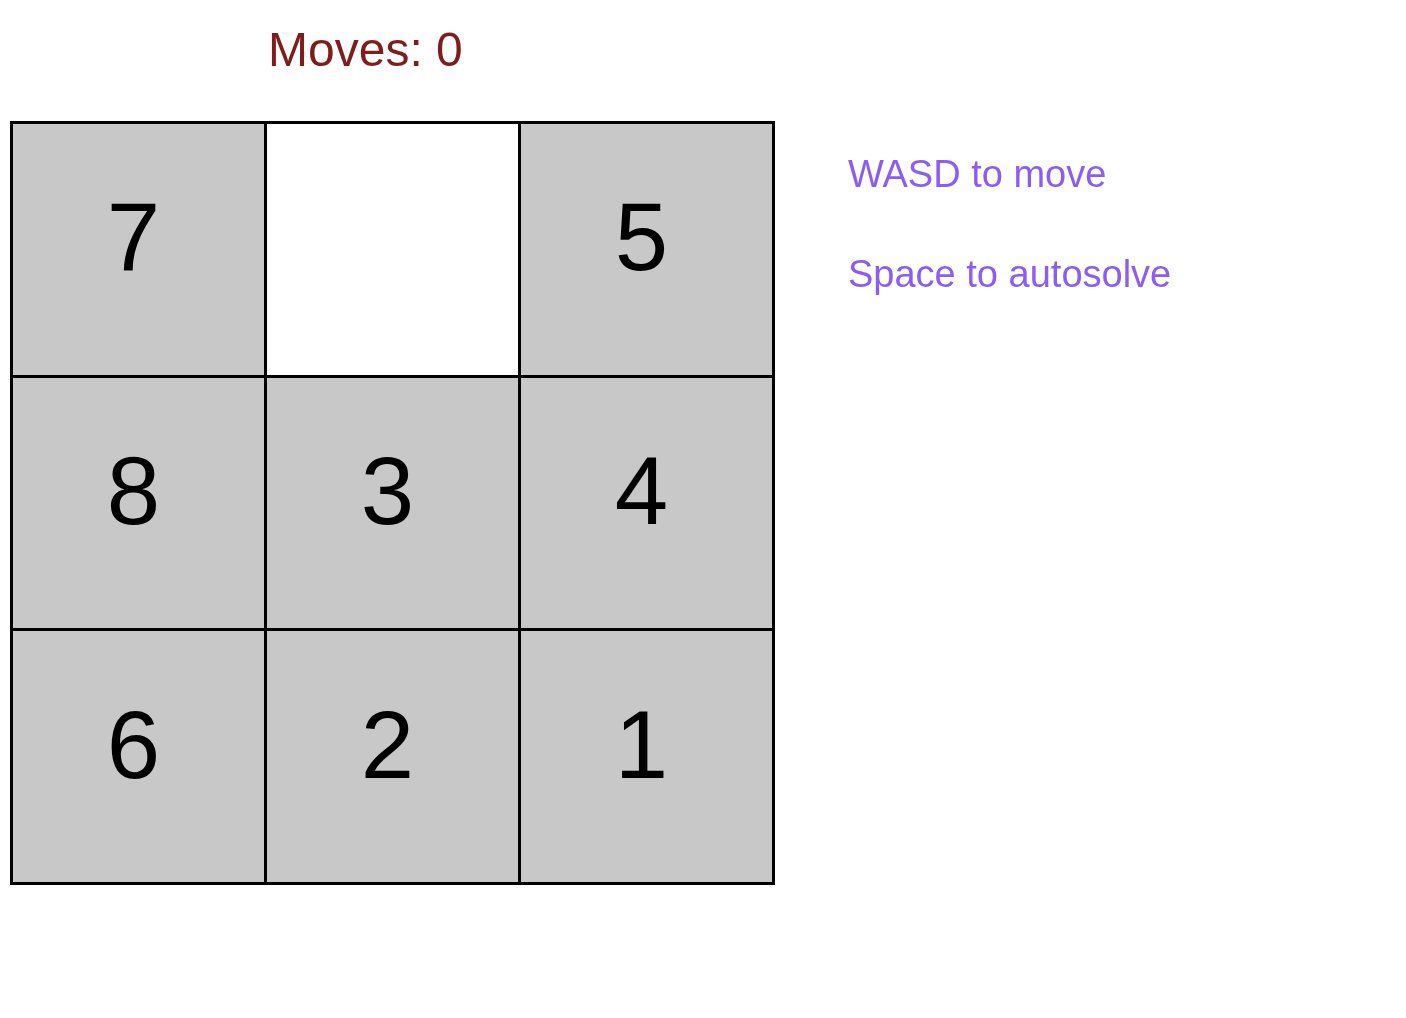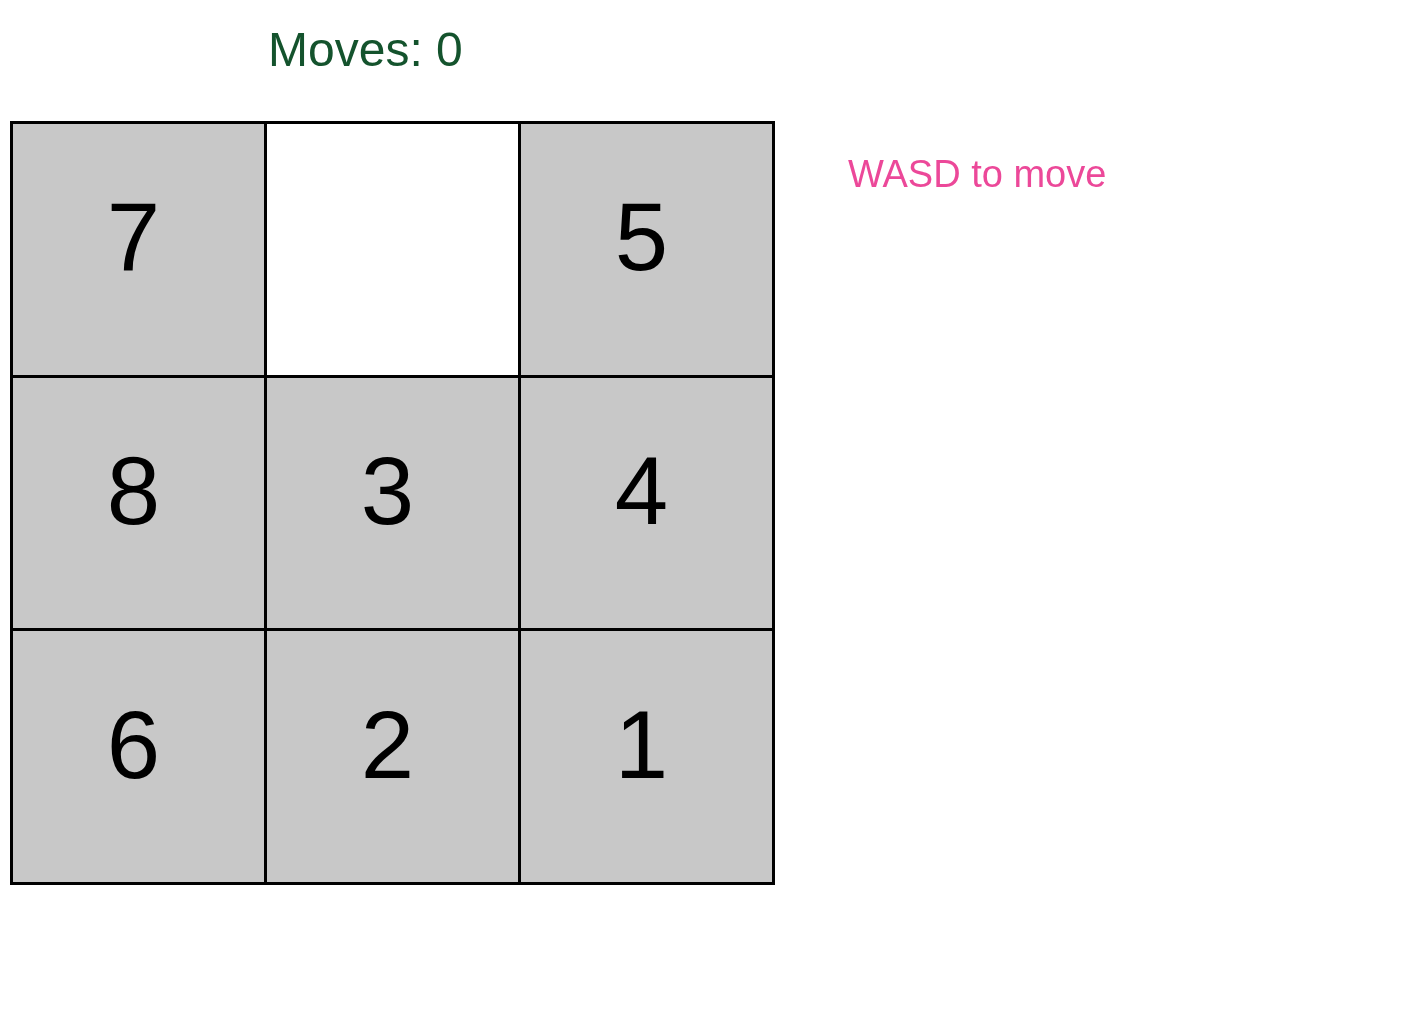--- a/index.html
+++ b/index.html
@@ -18,21 +18,21 @@
   }
 
   
   #moves-title {
     position: absolute;
     left: 268px;
     top: 22px;
     font-size: 48px;
     line-height: 56px;
     font-weight: 400;
-    color: #14532d;
+    color: #7f1d1d;
     white-space: nowrap;
   }
 
   
   #puzzle-board {
     position: absolute;
     left: 10px;
     top: 121px;
     width: 765px;
     height: 764px;
@@ -74,21 +74,21 @@
   #instructions {
     position: absolute;
     left: 848px;
     top: 152px;
     width: 520px;
   }
   .instruction-line {
     font-size: 38px;
     line-height: 44px;
     font-weight: 400;
-    color: #ec4899;
+    color: #8b5cf6;
     white-space: nowrap;
     height: 100px;
   }
 </style>
 </head>
 <body>
 
 <div id="moves-title">Moves: 0</div>
 
 <div id="puzzle-board">
@@ -120,13 +120,14 @@
     <span class="tile-label">2</span>
   </div>
   <div class="tile">
     <span class="tile-label">1</span>
   </div>
 
 </div>
 
 <div id="instructions">
   <div class="instruction-line">WASD to move</div>
+  <div class="instruction-line">Space to autosolve</div>
 </div>
 
 </body></html>

